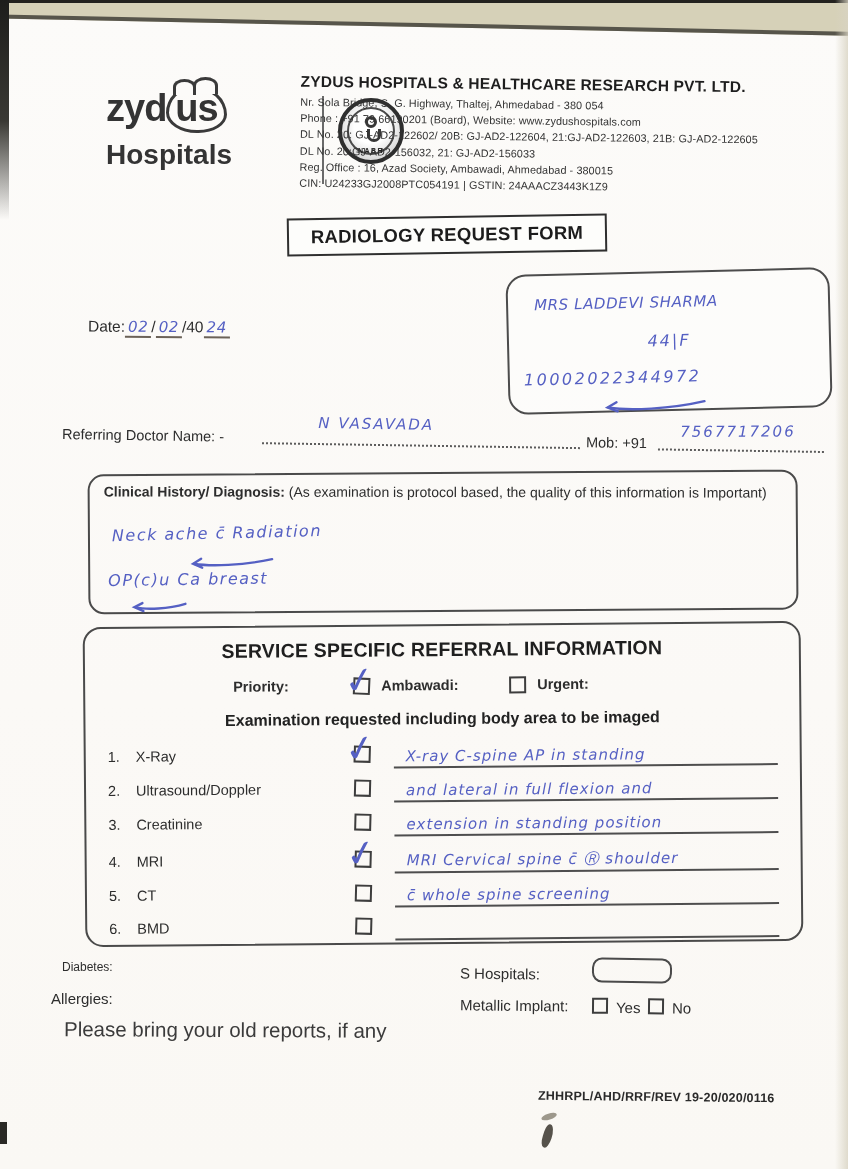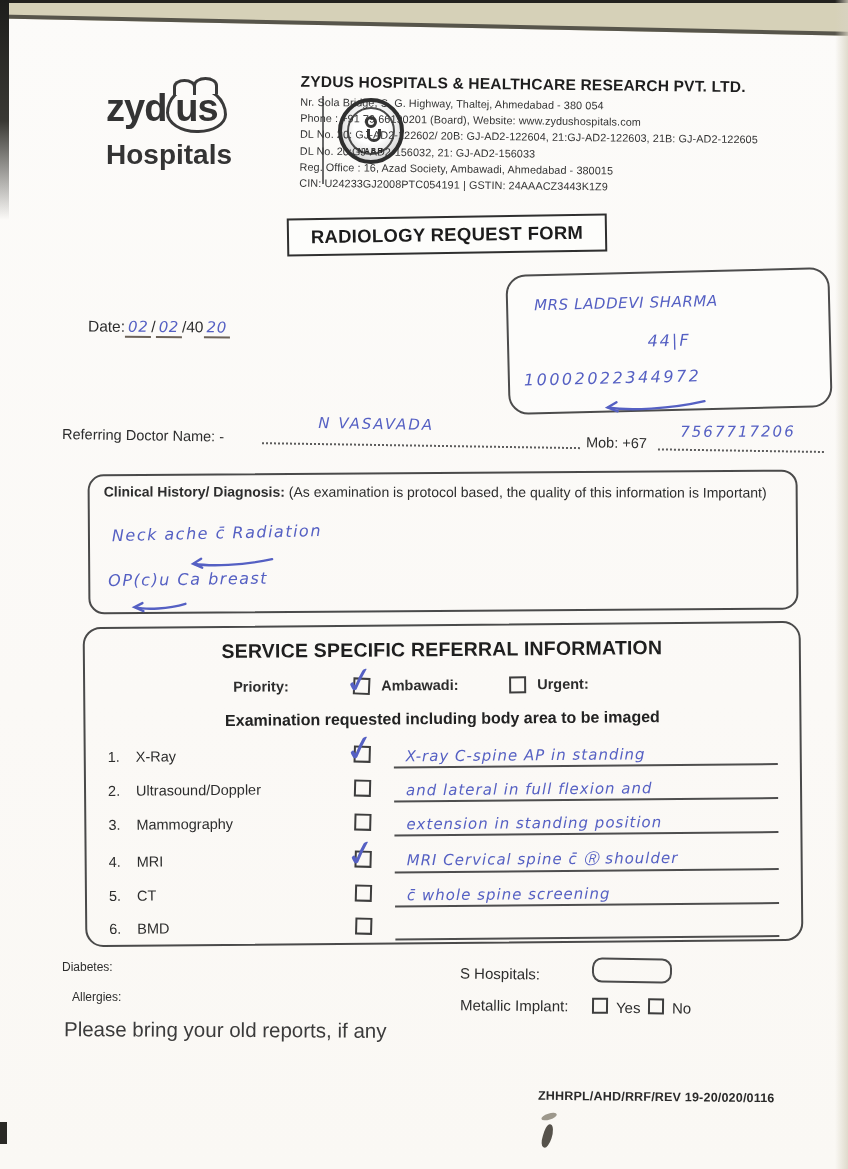--- a/index.html
+++ b/index.html
@@ -94,21 +94,21 @@
   .svc-urgent{position:absolute;left:452px;top:3px;}
   .svc-exhead{position:absolute;top:84px;width:100%;text-align:center;font-size:16px;font-weight:bold;color:#222;}
   .exam-row{position:absolute;left:0;width:100%;height:32px;}
   .ex-num{position:absolute;left:22px;top:4px;font-size:14.5px;}
   .ex-label{position:absolute;left:50px;top:4px;font-size:14.5px;}
   .ex-cb{position:absolute;left:268px;top:3px;transform:rotate(2deg);}
   .ex-line{position:absolute;left:308px;right:22px;top:0;height:26px;border-bottom:2px solid #4e4e4e;}
   .ex-note{position:absolute;left:12px;bottom:1px;font-size:15px;letter-spacing:1px;white-space:nowrap;}
   
   .lbl-diabetes{position:absolute;left:62px;top:960px;font-size:12px;}
-  .lbl-allergies{position:absolute;left:72px;top:990px;font-size:12px;text-align:right;}
+  .lbl-allergies{position:absolute;left:51px;top:990px;font-size:15px;text-align:right;}
   .lbl-reports{position:absolute;left:64px;top:1018px;font-size:20.5px;color:#3b3b3b;transform:rotate(0.3deg);}
   .lbl-creat{position:absolute;left:460px;top:965px;font-size:15px;transform:rotate(0.6deg);}
   .creat-box{position:absolute;left:592px;top:958px;width:80px;height:25px;border:2px solid #4a4a4a;
         border-radius:10px;transform:rotate(1deg);}
   .metal-row{position:absolute;left:460px;top:996px;width:330px;height:24px;font-size:15px;transform:rotate(0.6deg);}
   .metal-row .mlabel{position:absolute;left:0;top:2px;}
   .metal-cb1{position:absolute;left:132px;top:2px;}
   .metal-yes{position:absolute;left:156px;top:3px;}
   .metal-cb2{position:absolute;left:188px;top:2px;}
   .metal-no{position:absolute;left:212px;top:3px;}
@@ -156,28 +156,28 @@
     <div class="hw p-l1">MRS LADDEVI SHARMA</div>
     <div class="hw p-l2">44|F</div>
     <div class="hw p-l3">10002022344972</div>
     <svg class="swoosh p-swoosh" width="110" height="16">
         <path d="M104 5 C70 12 28 13 8 9"></path>
         <path d="M16 4 L7 9 L17 13"></path>
       </svg>
   </div>
 
   <div class="date-row">
-    <span>Date:</span><span class="dseg"><span class="hw">02</span></span><span>/</span><span class="dseg"><span class="hw">02</span></span><span>/40</span><span class="dseg"><span class="hw">20</span></span>
+    <span>Date:</span><span class="dseg"><span class="hw">02</span></span><span>/</span><span class="dseg"><span class="hw">02</span></span><span>/40</span><span class="dseg"><span class="hw">24</span></span>
   </div>
 
   <div class="ref-row">
     <span class="ref-label">Referring Doctor Name: -</span>
     <span class="dots ref-dots1"></span>
     <span class="hw ref-name">N VASAVADA</span>
-    <span class="ref-mob">Mob: +67</span>
+    <span class="ref-mob">Mob: +91</span>
     <span class="dots ref-dots2"></span>
     <span class="hw ref-phone">7567717206</span>
   </div>
 
   <div class="clinical-box">
     <div class="clin-head">
       <span class="b">Clinical History/ Diagnosis:</span><span> (As examination is protocol based, the quality of this information is Important)</span>
     </div>
     <div class="hw clin-e1">Neck ache c̄ Radiation</div>
     <svg class="swoosh clin-s1" width="90" height="14">
@@ -215,21 +215,21 @@
     <div class="exam-row" style="top:150px;">
       <span class="ex-num">2.</span>
       <span class="ex-label">Ultrasound/Doppler</span>
       <span class="checkbox ex-cb"></span>
       <span class="ex-line">
           <span class="hw ex-note">and lateral in full flexion and</span>
         </span>
     </div>
     <div class="exam-row" style="top:184px;">
       <span class="ex-num">3.</span>
-      <span class="ex-label">Mammography</span>
+      <span class="ex-label">Creatinine</span>
       <span class="checkbox ex-cb"></span>
       <span class="ex-line">
           <span class="hw ex-note">extension in standing position</span>
         </span>
     </div>
     <div class="exam-row" style="top:221px;">
       <span class="ex-num">4.</span>
       <span class="ex-label">MRI</span>
       <span class="checkbox ex-cb checked"></span>
       <span class="ex-line">

